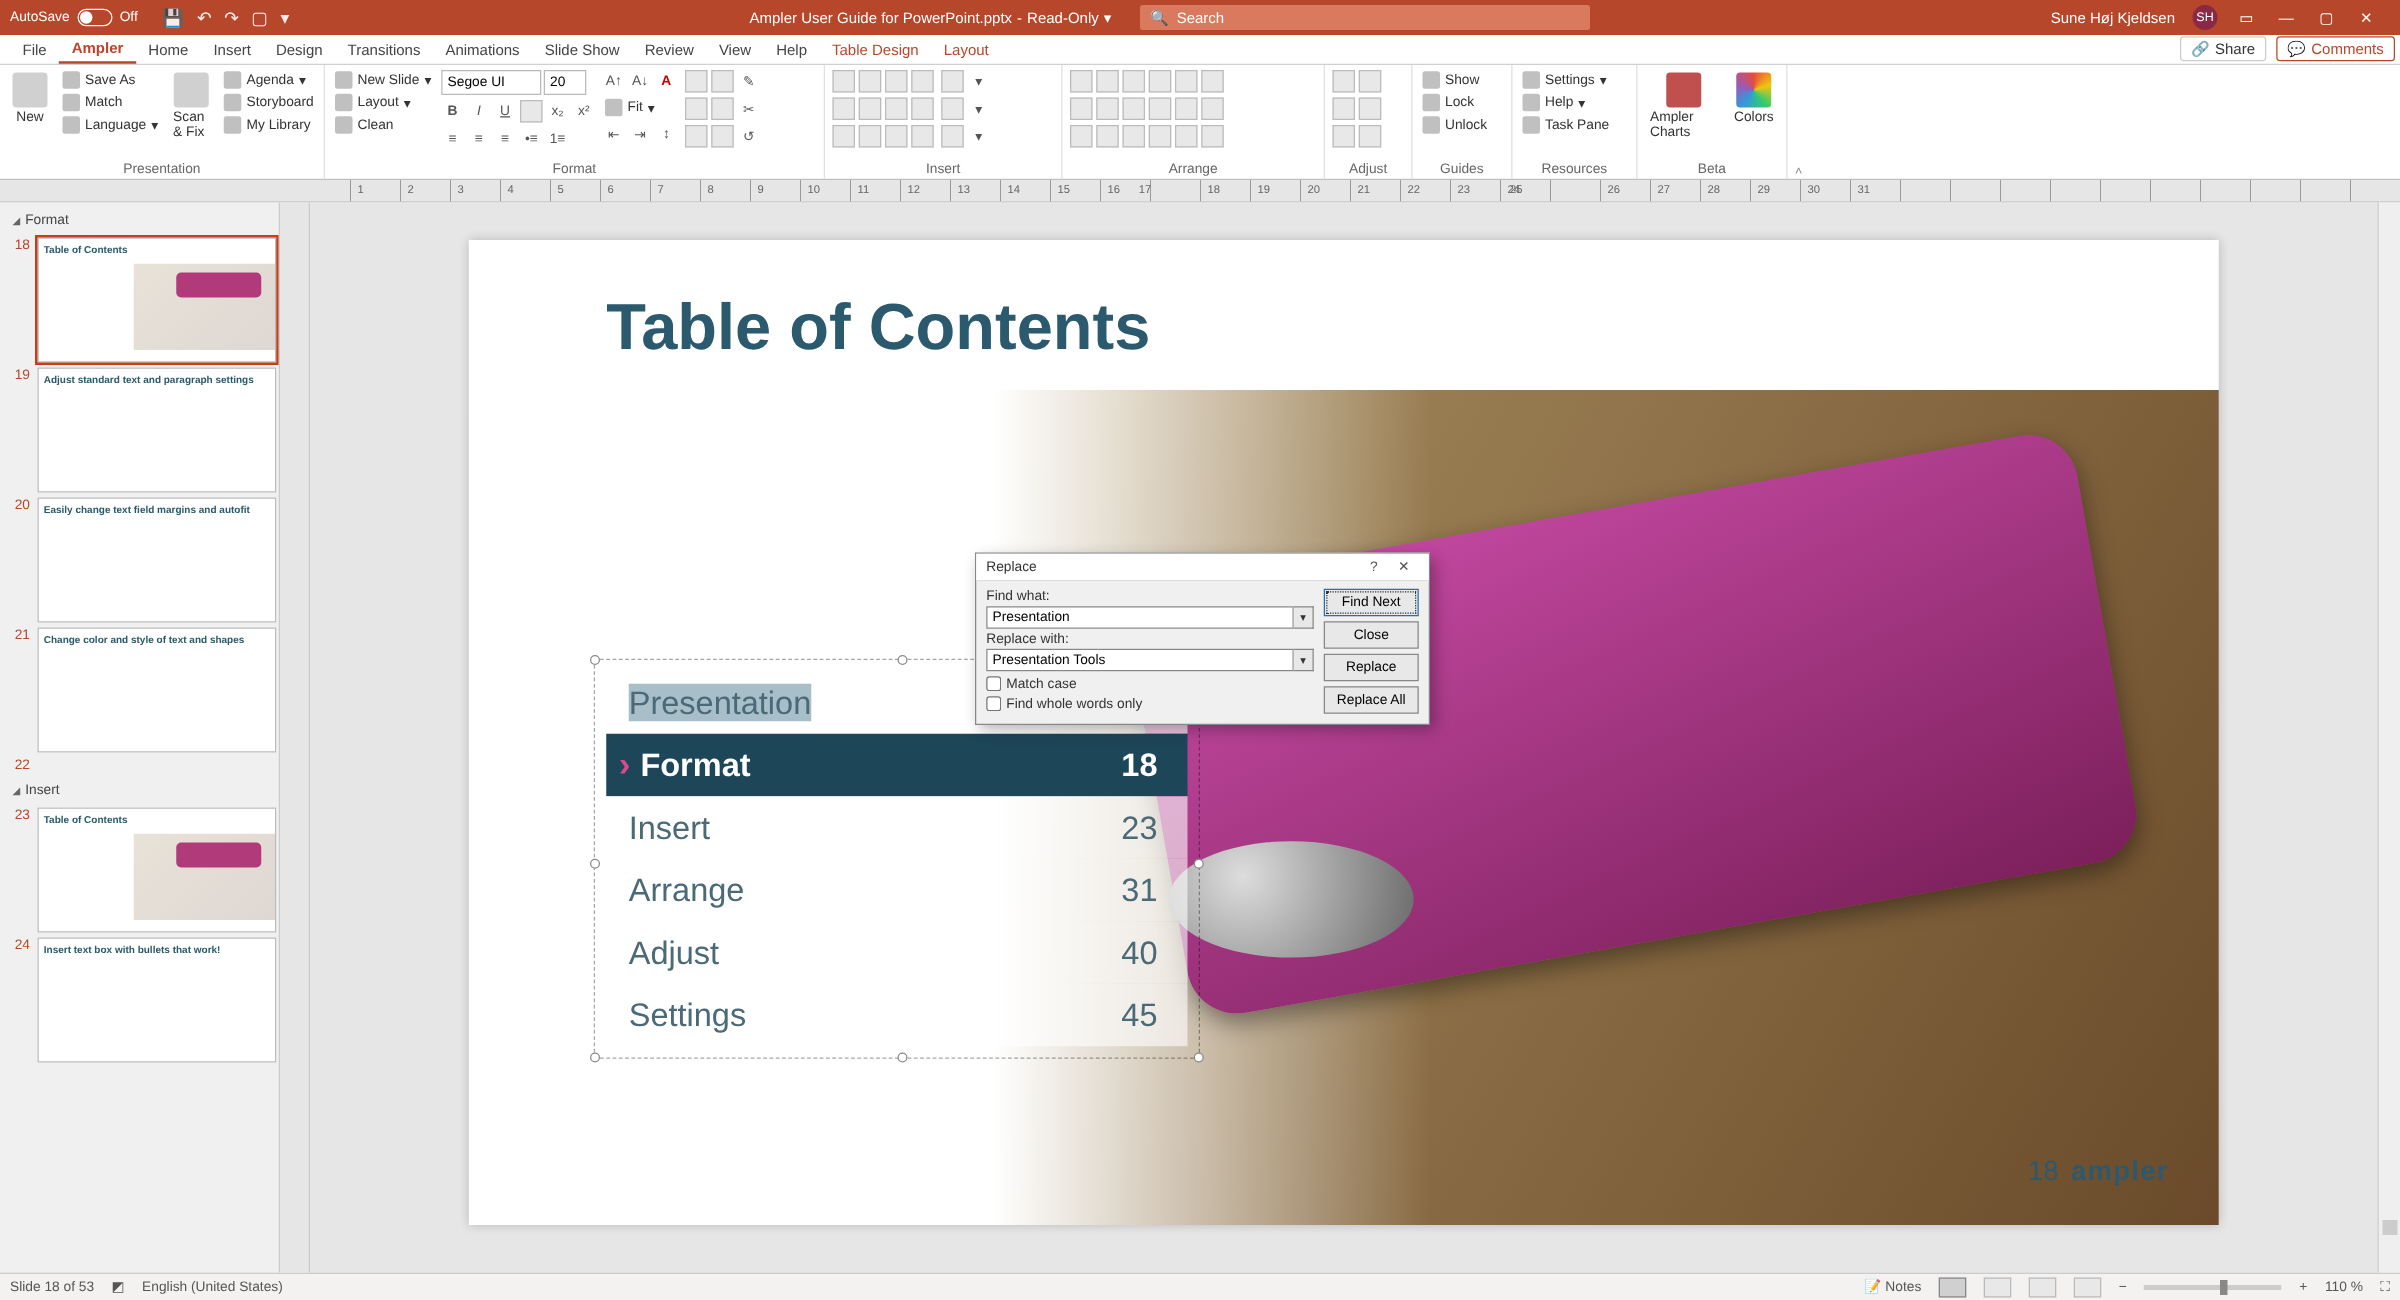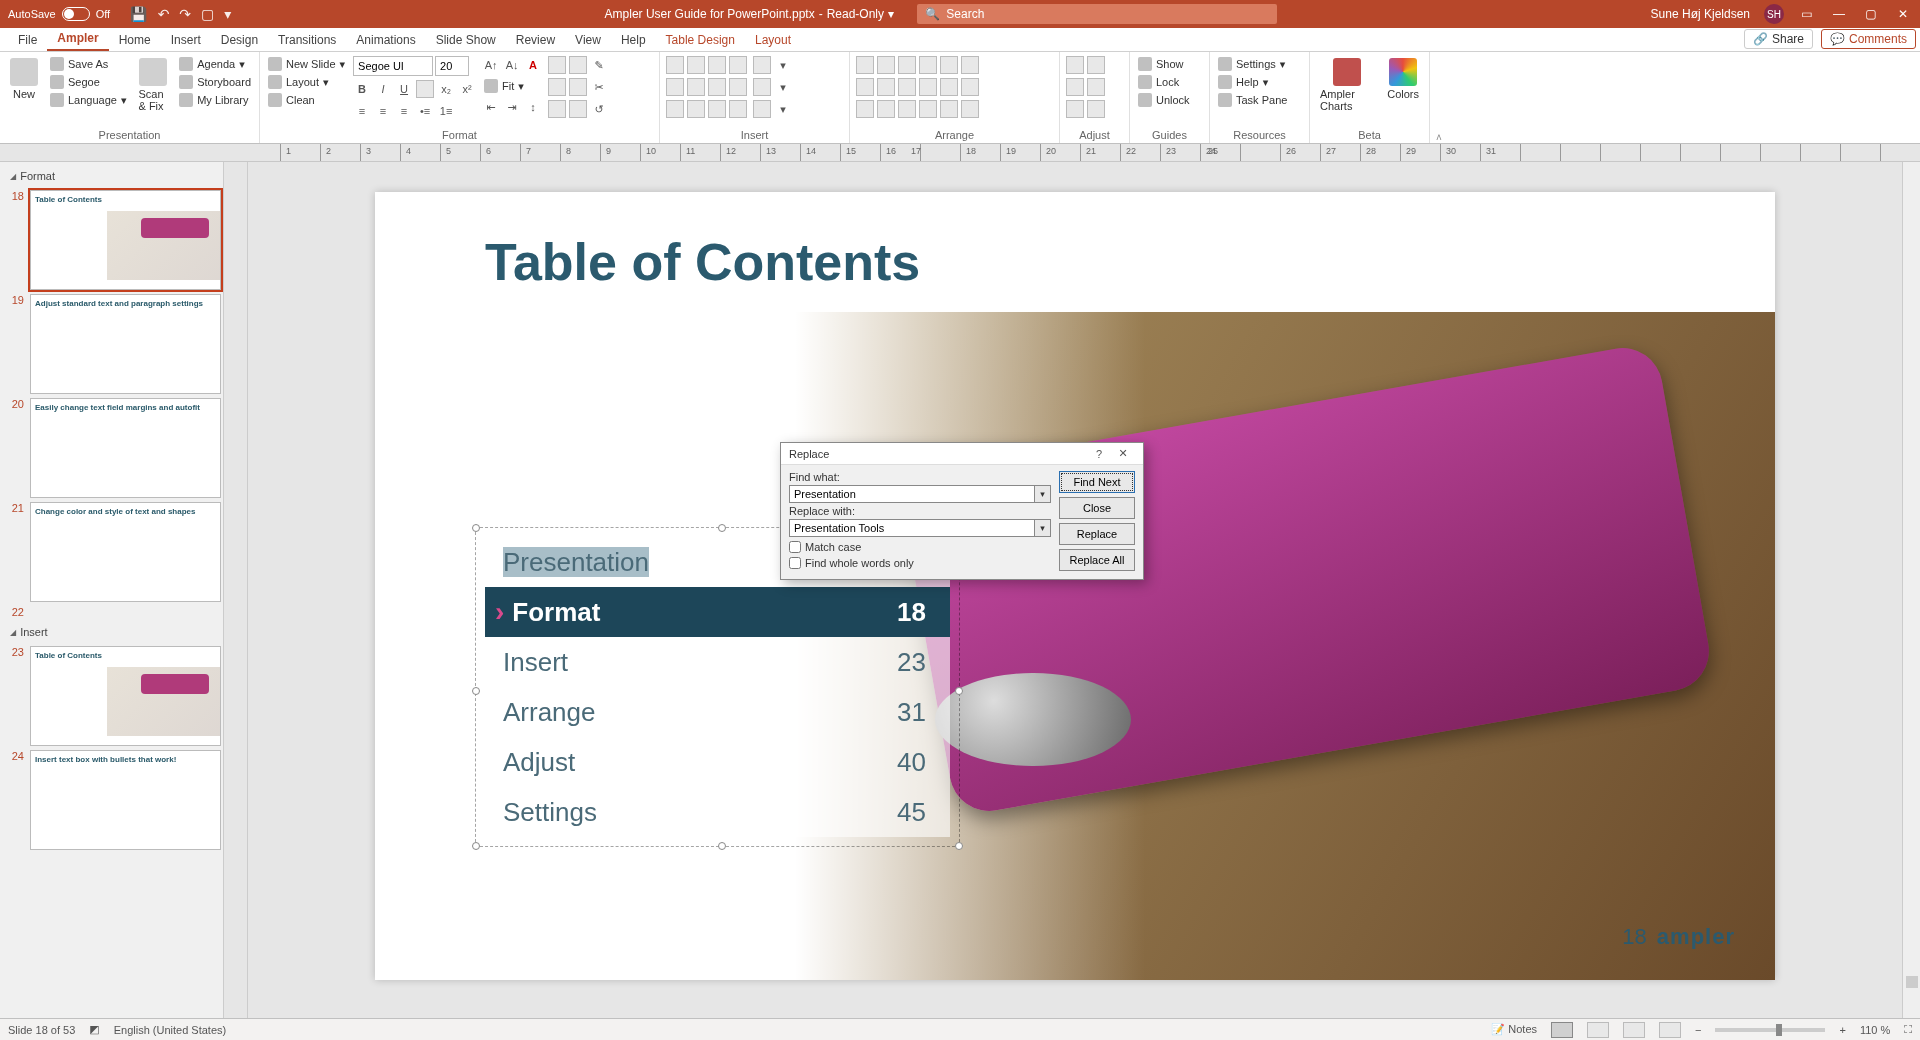--- a/index.html
+++ b/index.html
@@ -9,21 +9,21 @@
 .titlebar { background: #b7472a; height: 28px; display: flex; align-items: center; color: #fff; font-size: 12px; }
 .titlebar .left { display: flex; align-items: center; gap: 8px; padding-left: 8px; }
 .titlebar .autosave { display: flex; align-items: center; gap: 6px; font-size: 11px; }
 .titlebar .toggle { width: 28px; height: 14px; border: 1px solid #fff; border-radius: 7px; position: relative; }
 .titlebar .toggle::after { content: ""; width: 10px; height: 10px; background: #fff; border-radius: 50%; position: absolute; top: 1px; left: 1px; }
 .titlebar .qat { display: flex; gap: 10px; margin-left: 12px; }
 .titlebar .qat span { font-size: 14px; opacity: .9; }
 .titlebar .center { flex: 1; text-align: center; }
 .titlebar .doctitle { display: inline-flex; align-items: center; gap: 4px; }
 .titlebar .search { background: #d97a5e; width: 360px; height: 20px; border-radius: 2px; display: inline-flex; align-items: center; padding: 0 8px; gap: 6px; margin-left: 20px; color: #fff; }
-.titlebar .right { display: flex; align-items: center; gap: 14px; padding-right: 8px; }
+.titlebar .right { display: flex; align-items: center; gap: 14px; padding-right: 18px; }
 .titlebar .avatar { width: 20px; height: 20px; border-radius: 50%; background: #8a2846; display: flex; align-items: center; justify-content: center; font-size: 10px; }
 .titlebar .winbtn { width: 18px; text-align: center; }
 
 
 .tabs { background: #fff; height: 24px; display: flex; align-items: flex-end; padding-left: 8px; border-bottom: 1px solid #d0d0d0; font-size: 12px; }
 .tab { padding: 4px 10px; color: #444; cursor: default; }
 .tab.active { color: #b7472a; border-bottom: 2px solid #b7472a; font-weight: 600; }
 .tab.colored { color: #b7472a; }
 .tabs .spacer { flex: 1; }
 .tabs .sharebtn, .tabs .commentsbtn { border: 1px solid #ccc; border-radius: 3px; padding: 2px 8px; margin: 2px 4px; font-size: 12px; display: flex; align-items: center; gap: 4px; }
@@ -195,21 +195,21 @@
           <span class="ic"></span>
           <span>New</span>
         </div>
       <div class="stack">
         <div class="hbtn">
             <span class="ic"></span>
             <span>Save As</span>
           </div>
         <div class="hbtn">
             <span class="ic"></span>
-            <span>Segoe</span>
+            <span>Match</span>
           </div>
         <div class="hbtn">
             <span class="ic"></span>
             <span>Language</span>
             <span>▾</span>
           </div>
       </div>
       <div class="vbtn">
           <span class="ic"></span>
           <span>Scan &amp; Fix</span>

